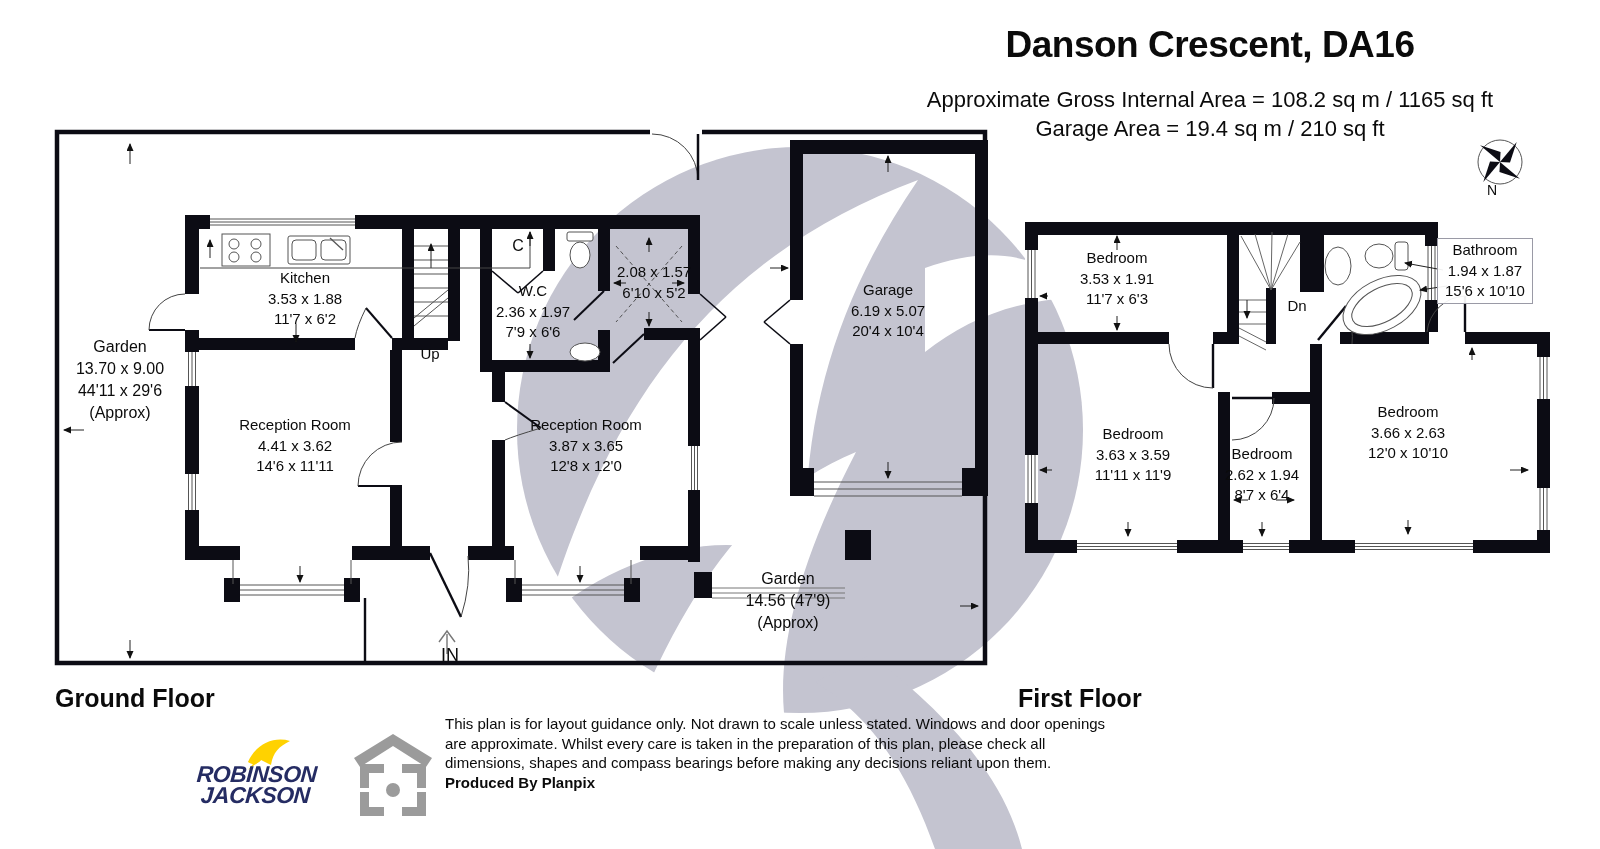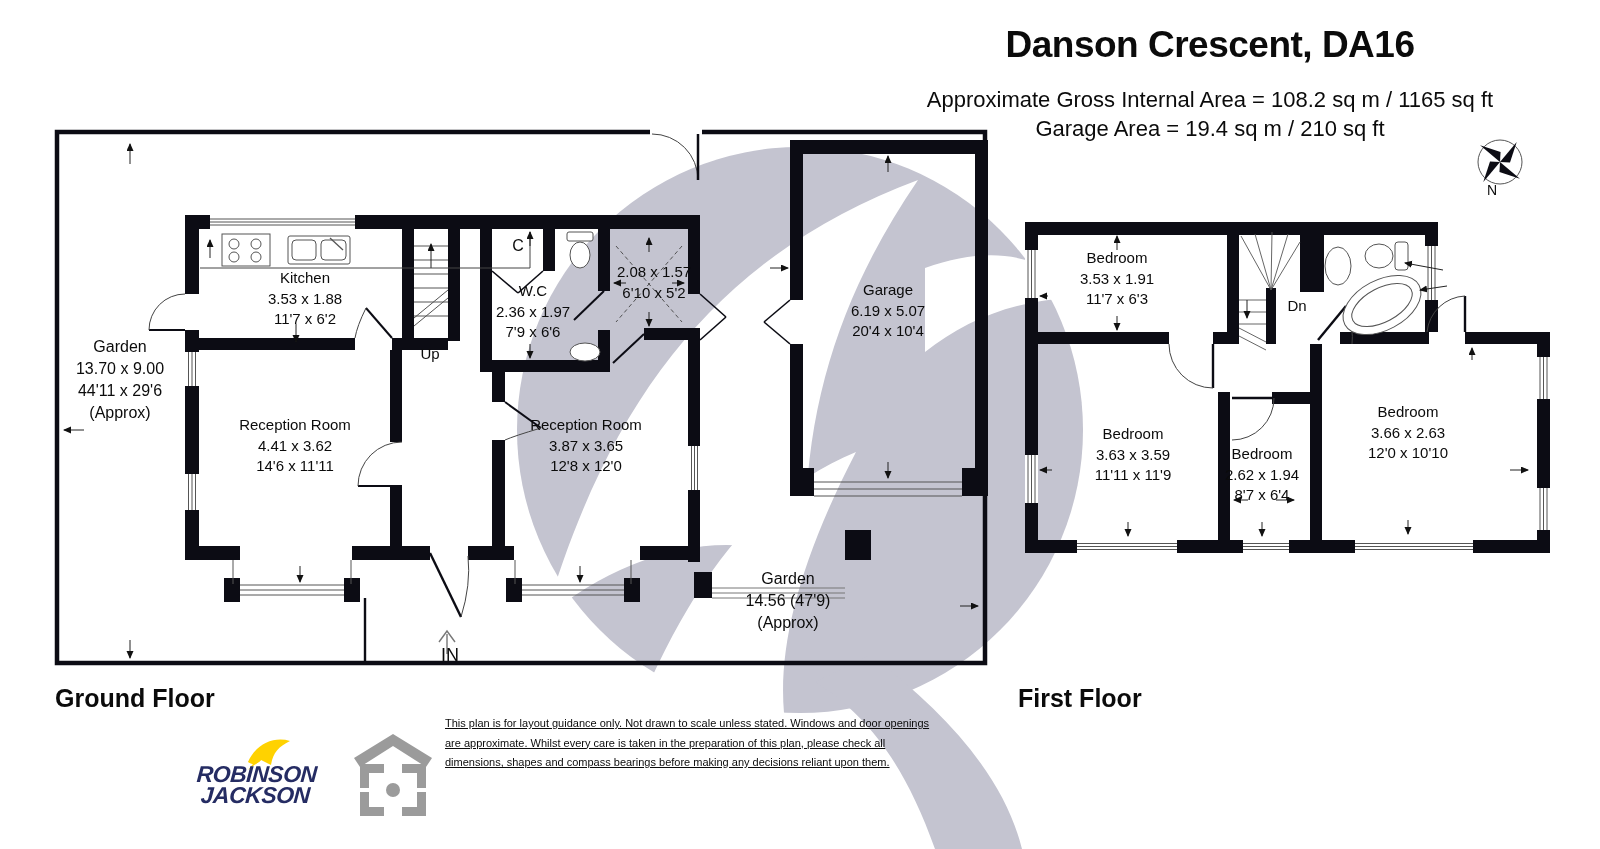--- a/index.html
+++ b/index.html
@@ -9,21 +9,21 @@
   .abs{position:absolute;z-index:3;}
   .rl{position:absolute;transform:translateX(-50%);text-align:center;
       font-size:15px;line-height:20.5px;white-space:nowrap;z-index:3;}
   .rl-big{font-size:16px;line-height:22px;}
   .rl-box{position:absolute;text-align:center;font-size:15px;line-height:20.5px;
       border:1px solid #9a9aa6;background:rgba(255,255,255,.93);padding:1px 7px;z-index:3;}
   .title{font-size:37px;font-weight:bold;text-align:center;letter-spacing:-.5px;}
   .sub{font-size:22px;text-align:center;line-height:28.5px;}
   .floor-label{font-size:25px;font-weight:bold;}
   .tiny{font-size:15px;}
-  .disc{font-size:11px;line-height:19.5px;text-decoration:underline;}
+  .disc{font-size:15px;line-height:19.5px;}
   .disc .b{font-weight:bold;}
   .agency{font-style:italic;font-weight:bold;color:#252c63;font-size:23px;
           line-height:21px;text-align:center;letter-spacing:-.5px;transform:skewX(-4deg);}
 </style>
 </head>
 <body>
 
 <div id="page">
 
 <svg id="plan-svg" width="1600" height="849" viewBox="0 0 1600 849">
@@ -397,20 +397,25 @@
 <div class="rl" style="left:518px;top:236px;font-size:16px;">C</div>
 <div class="rl" style="left:430px;top:344px;">Up</div>
 <div class="rl" style="left:450px;top:645px;font-size:18px;">IN</div>
 <div class="abs floor-label" style="left:55px;top:684px;">Ground Floor</div>
 
 <div class="rl" style="left:1117px;top:248px;">
   <div>Bedroom</div>
   <div>3.53 x 1.91</div>
   <div>11'7 x 6'3</div>
 </div>
+<div class="rl-box" style="left:1437px;top:238px;">
+  <div>Bathroom</div>
+  <div>1.94 x 1.87</div>
+  <div>15'6 x 10'10</div>
+</div>
 <div class="rl" style="left:1133px;top:424px;">
   <div>Bedroom</div>
   <div>3.63 x 3.59</div>
   <div>11'11 x 11'9</div>
 </div>
 <div class="rl" style="left:1262px;top:444px;">
   <div>Bedroom</div>
   <div>2.62 x 1.94</div>
   <div>8'7 x 6'4</div>
 </div>
@@ -423,15 +428,16 @@
 <div class="abs floor-label" style="left:1018px;top:684px;">First Floor</div>
 
 <div class="abs agency" style="left:196px;top:764px;width:120px;">
   <div>ROBINSON</div>
   <div>JACKSON</div>
 </div>
 <div class="abs disc" style="left:445px;top:714px;width:745px;">
   <div>This plan is for layout guidance only. Not drawn to scale unless stated. Windows and door openings</div>
   <div>are approximate. Whilst every care is taken in the preparation of this plan, please check all</div>
   <div>dimensions, shapes and compass bearings before making any decisions reliant upon them.</div>
+  <div class="b">Produced By Planpix</div>
 </div>
 
 </div>
 
 </body></html>

